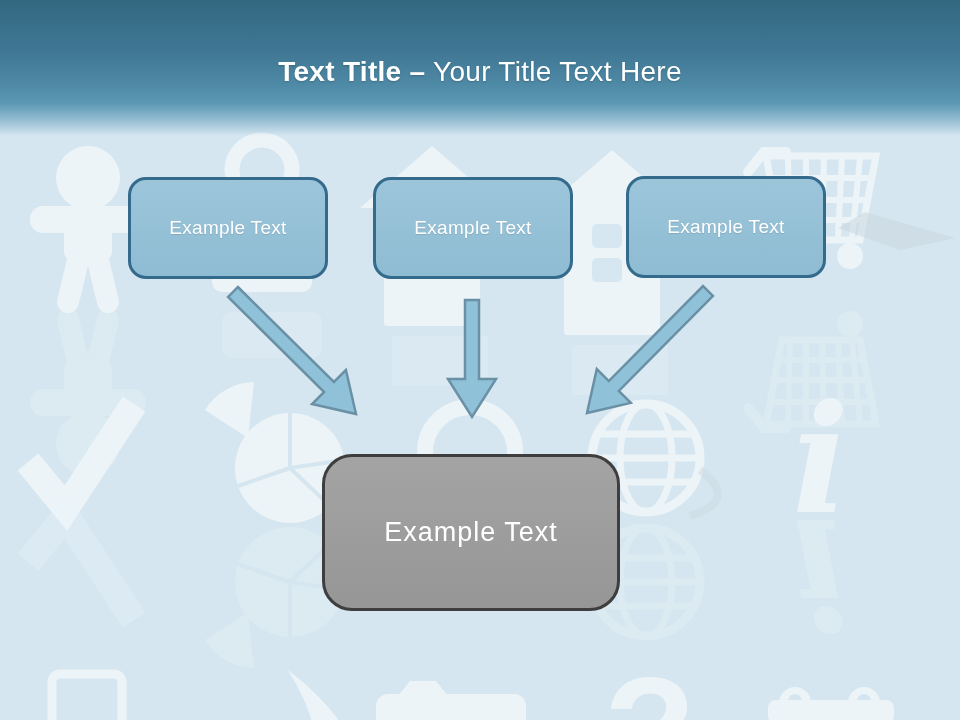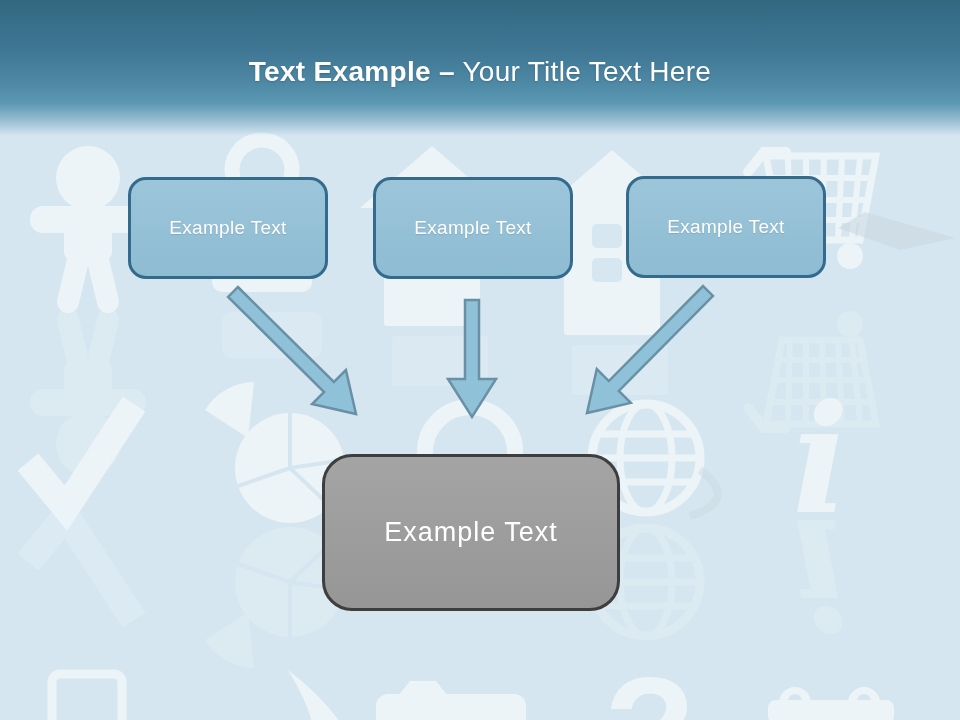--- a/index.html
+++ b/index.html
@@ -152,21 +152,21 @@
     <circle cx="795" cy="703" r="16" fill="#ECF4F8"></circle>
     <circle cx="864" cy="703" r="16" fill="#ECF4F8"></circle>
     <circle cx="795" cy="701" r="7" fill="#D5E6F0"></circle>
     <circle cx="864" cy="701" r="7" fill="#D5E6F0"></circle>
     <rect x="768" y="700" width="126" height="24" rx="8" fill="#ECF4F8"></rect>
   </g>
 </svg>
 
 <div class="header-band"></div>
 
-<div class="title"><span class="t-bold">Text Example –</span> <span>Your Title Text Here</span></div>
+<div class="title"><span class="t-bold">Text Title –</span> <span>Your Title Text Here</span></div>
 
 <svg class="arrow-layer" width="960" height="720" viewBox="0 0 960 720">
   <polygon points="237.9,287 333.9,382 345.9,370 356,414 312.1,404 324.1,392 228.1,297" fill="#8FC1D8" stroke="#6A90A5" stroke-width="2.5" stroke-linejoin="miter"></polygon>
   <polygon points="479,300 479,379 496,379 472,417 448,379 465,379 465,300" fill="#8FC1D8" stroke="#6A90A5" stroke-width="2.5" stroke-linejoin="miter"></polygon>
   <polygon points="713,295.9 618.8,390.9 630.8,402.9 587,413 596.8,369.1 608.8,381.1 703,286.1" fill="#8FC1D8" stroke="#6A90A5" stroke-width="2.5" stroke-linejoin="miter"></polygon>
 </svg>
 
 <div class="block block-1">
   <span>Example Text</span>
 </div>

